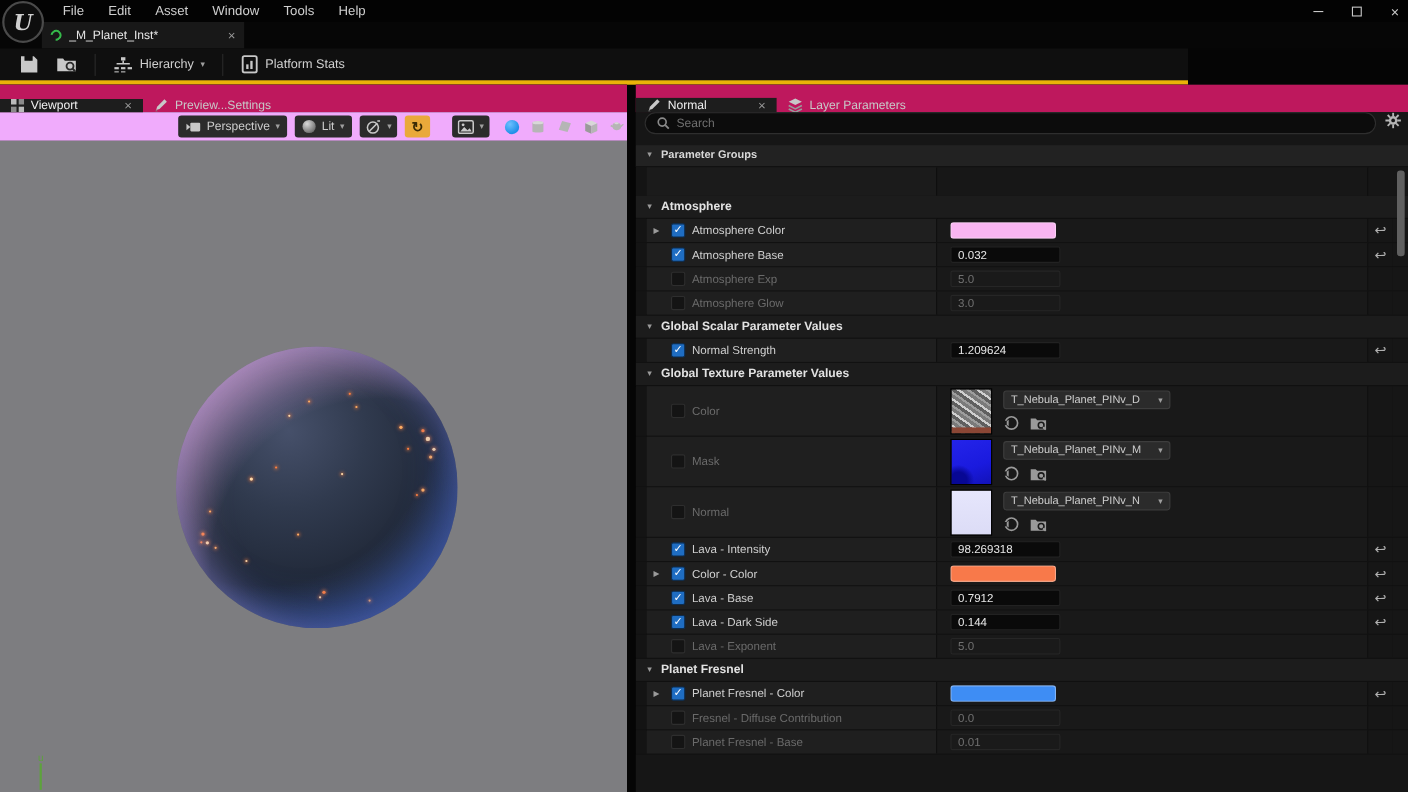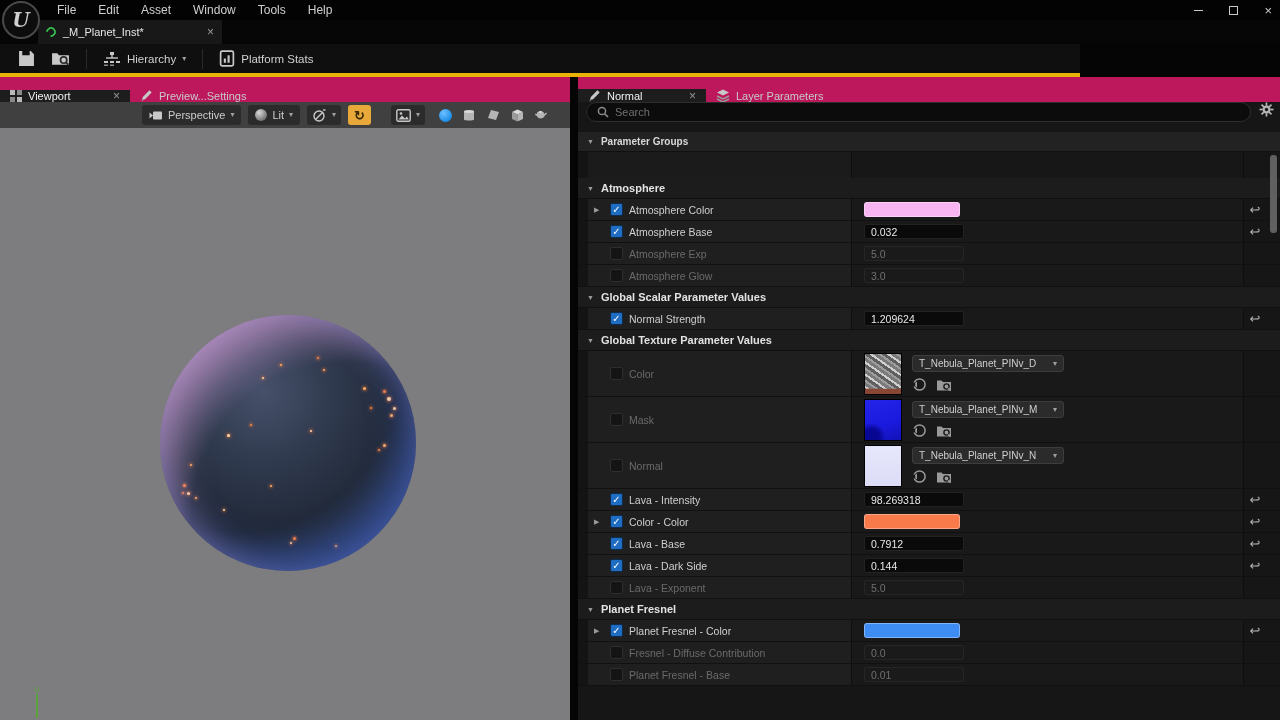--- a/index.html
+++ b/index.html
@@ -35,21 +35,21 @@
 
   
   .left-panel { position:absolute; left:0; top:77px; width:570px; height:643px; background:#0b0b0b; }
   .right-panel { position:absolute; left:578px; top:77px; width:702px; height:643px; background:#161616; }
 
   .panel-tabs { height:25px; background:#be185d; display:flex; align-items:flex-end; }
   .ptab { display:flex; align-items:center; gap:6px; padding:0 10px; color:#c8c8c8; font-size:11px; }
   .ptab.active { background:#1d1d1d; color:#efefef; }
 
   
-  .vp-toolbar { height:26px; background:#404040; display:flex; align-items:center; justify-content:flex-end; gap:7px; padding-right:20px; }
+  .vp-toolbar { height:26px; background:#f0abfc; display:flex; align-items:center; justify-content:flex-end; gap:7px; padding-right:0; }
   .vp-btn { height:20px; background:#2b2b2b; border-radius:3px; display:flex; align-items:center; gap:5px;
     color:#cccccc; font-size:11px; padding:0 7px; }
   .vp-btn.icon-only { padding:0 5px; }
   .vp-btn.active-yellow { background:#e9a93a; color:#3a2b05; font-weight:bold; font-size:13px; padding:0 6px; }
   .chev { font-size:8px; color:#9f9f9f; line-height:1; }
   .shape-row { display:flex; align-items:center; gap:6px; margin-left:4px; }
   .shape-btn { width:18px; height:18px; display:flex; align-items:center; justify-content:center; }
   .sphere-glyph { width:13px; height:13px; border-radius:50%; background:radial-gradient(circle at 35% 30%, #6cc0ff, #1f8fe8 70%); }
   .lit-glyph { width:12px; height:12px; border-radius:50%; background:radial-gradient(circle at 35% 30%, #d9d9d9, #6f6f6f 75%); }
 

